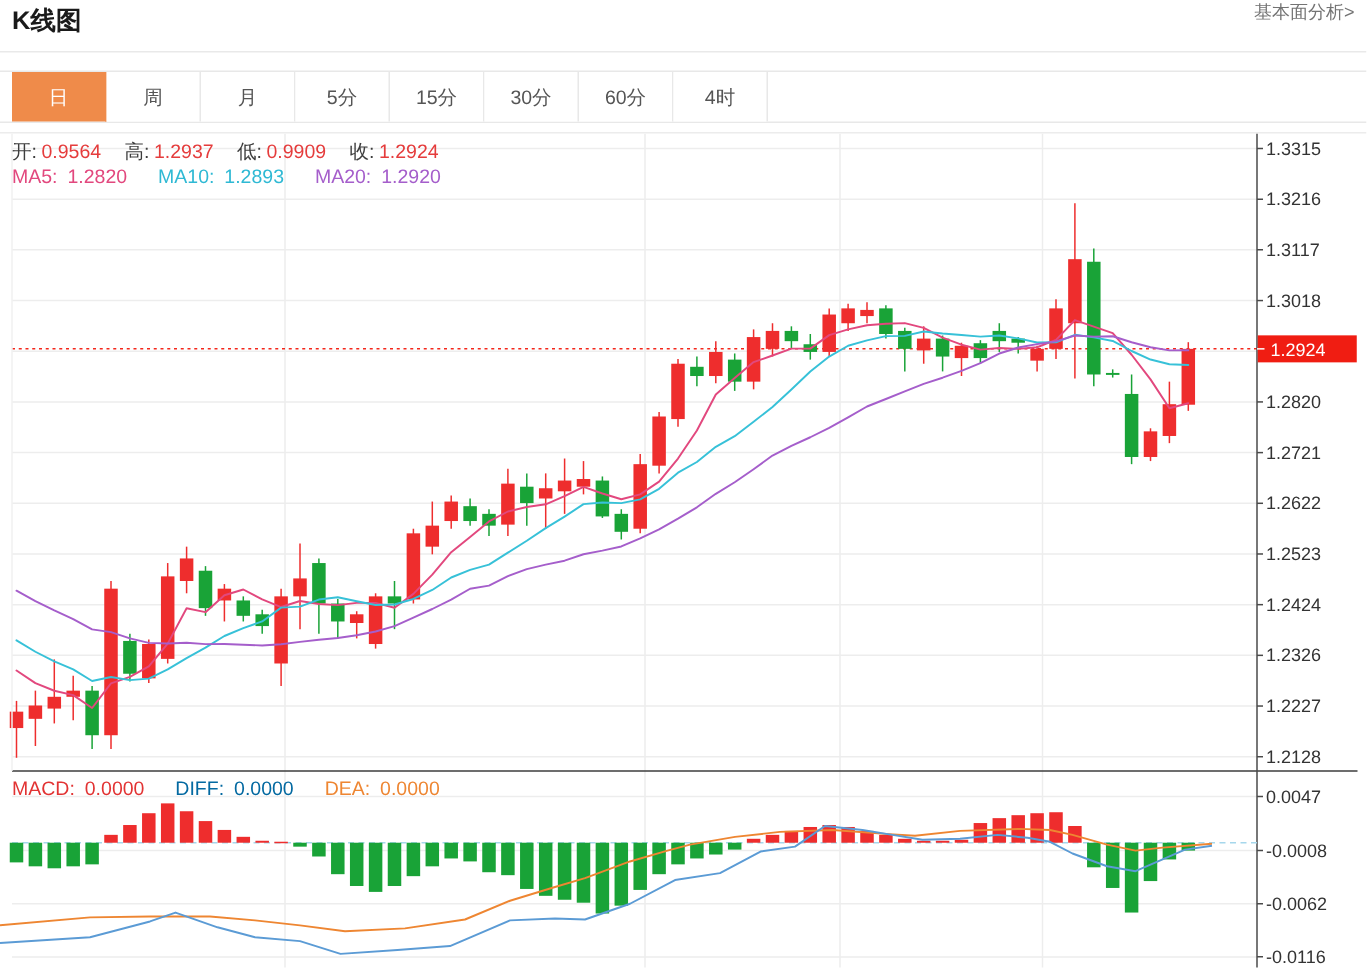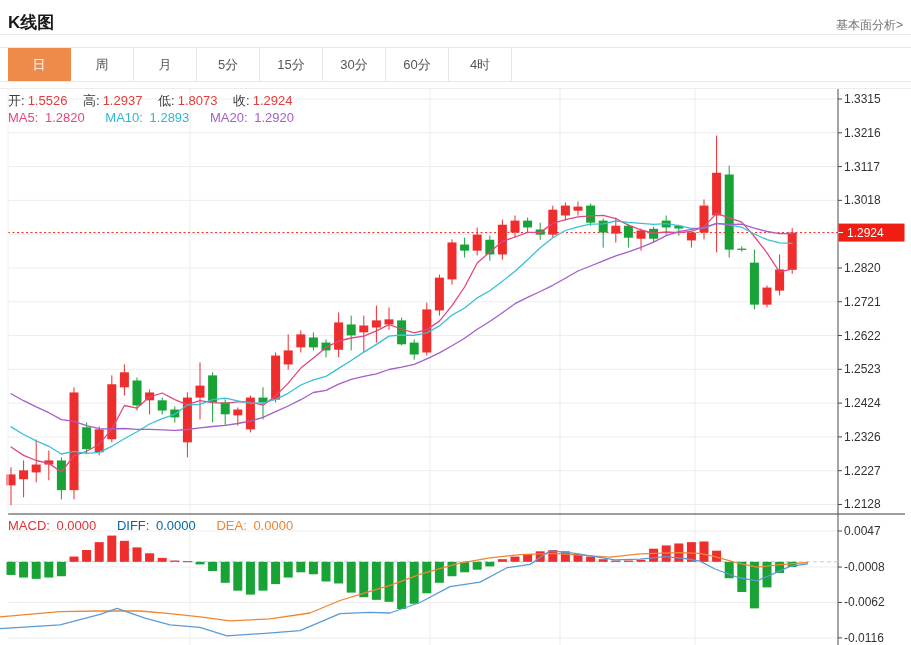--- a/index.html
+++ b/index.html
@@ -1,17 +1,17 @@
 <!DOCTYPE html>
 <html><head>
 <meta charset="utf-8">
 <style>
   html,body{margin:0;padding:0;background:#fff;}
   body{width:911px;height:645px;overflow:hidden;font-family:"Liberation Sans","DejaVu Sans",sans-serif;position:relative;}
-  .header{height:34px;border-bottom:1px solid #e9e9e9;display:flex;justify-content:space-between;align-items:flex-end;padding:0 8px;}
+  .header{height:34px;border-bottom:1px solid #e9e9e9;display:flex;justify-content:space-between;align-items:flex-start;padding:0 8px;}
   .title{font-size:17px;font-weight:bold;color:#1a1a1a;padding-top:2px;}
   .fund-link{font-size:12px;color:#737373;text-decoration:none;cursor:pointer;}
   .tabbar{margin-top:12px;height:33px;border-top:1px solid #e8e8e8;border-bottom:1px solid #e8e8e8;display:flex;padding-left:8px;background:#fff;}
   .tab{width:62px;height:33px;line-height:33px;text-align:center;font-size:13px;color:#555;border-right:1px solid #e8e8e8;cursor:pointer;background:#fff;}
   .tab.active{background:#ef8b4a;color:#fff;border-right:1px solid #ef8b4a;}
   .chart-wrap{position:relative;margin-top:6px;border-top:1px solid #ececec;height:557px;width:911px;}
   #chart-svg{position:absolute;left:0;top:0;}
   .legend{position:absolute;left:8px;font-size:13px;z-index:5;white-space:nowrap;pointer-events:none;}
   .legend-ohlc{top:3px;}
   .legend-ma{top:21px;text-align:right;}
@@ -298,23 +298,23 @@
       <text x="844" y="446" fill="#333333" font-size="12" text-anchor="start" font-family="&quot;Liberation Sans&quot;,&quot;DejaVu Sans&quot;,sans-serif" font-weight="normal">0.0047</text>
       <line x1="838" y1="478.058" x2="842" y2="478.058" stroke="#4a4a4a" stroke-width="1"></line>
       <text x="844" y="482.058" fill="#333333" font-size="12" text-anchor="start" font-family="&quot;Liberation Sans&quot;,&quot;DejaVu Sans&quot;,sans-serif" font-weight="normal">-0.0008</text>
       <line x1="838" y1="513.4603999999999" x2="842" y2="513.4603999999999" stroke="#4a4a4a" stroke-width="1"></line>
       <text x="844" y="517.4603999999999" fill="#333333" font-size="12" text-anchor="start" font-family="&quot;Liberation Sans&quot;,&quot;DejaVu Sans&quot;,sans-serif" font-weight="normal">-0.0062</text>
       <line x1="838" y1="548.8628" x2="842" y2="548.8628" stroke="#4a4a4a" stroke-width="1"></line>
       <text x="844" y="552.8628" fill="#333333" font-size="12" text-anchor="start" font-family="&quot;Liberation Sans&quot;,&quot;DejaVu Sans&quot;,sans-serif" font-weight="normal">-0.0116</text>
     </svg>
 
   <div class="legend legend-ohlc">
-    <span class="lg-label">开:</span><span class="lg-val">1.5526</span>
+    <span class="lg-label">开:</span><span class="lg-val">0.9564</span>
     <span class="lg-label">高:</span><span class="lg-val">1.2937</span>
-    <span class="lg-label">低:</span><span class="lg-val">1.8073</span>
+    <span class="lg-label">低:</span><span class="lg-val">0.9909</span>
     <span class="lg-label">收:</span><span class="lg-val">1.2924</span>
   </div>
 
   <div class="legend legend-ma">
     <span class="ma5"><span>MA5:</span> <span>1.2820</span></span>
     <span class="ma10"><span>MA10:</span> <span>1.2893</span></span>
     <span class="ma20"><span>MA20:</span> <span>1.2920</span></span>
   </div>
 
   <div class="legend legend-macd">

